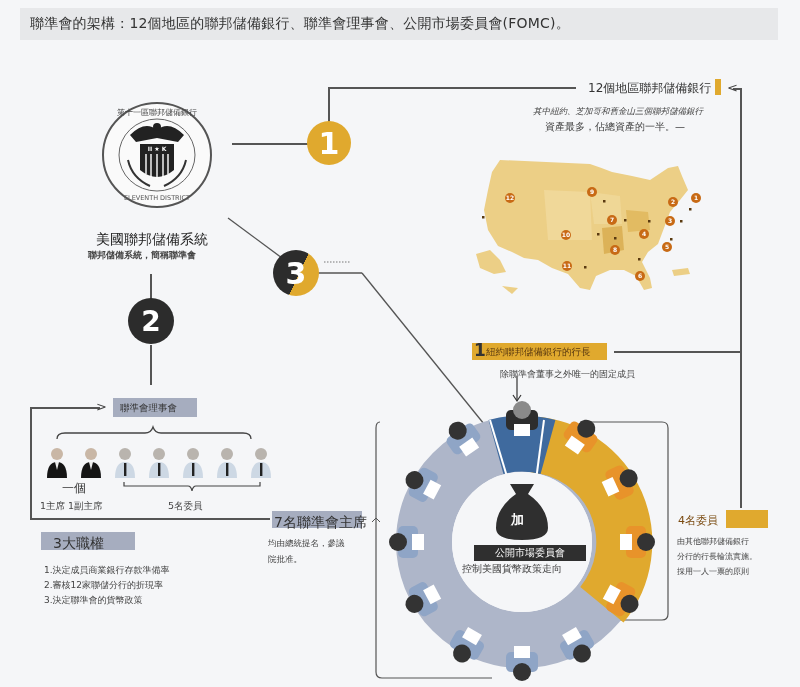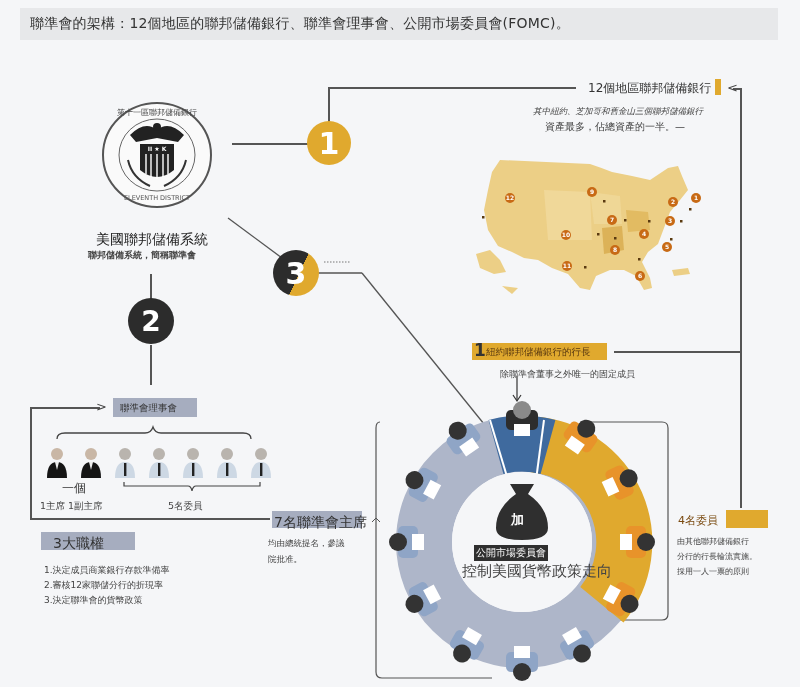--- a/index.html
+++ b/index.html
@@ -296,14 +296,14 @@
           <rect x="-16" y="-4" width="32" height="20" rx="5" fill="#8fa5c6"></rect>
           <circle r="9" cy="-4" fill="#333"></circle>
           <rect x="-8" y="10" width="16" height="12" fill="#fff"></rect>
         </g>
     </g>
 
     <path d="M138 92 L162 92 L156 102 Q176 116 176 136 Q176 148 150 148 Q124 148 124 136 Q124 116 144 102 Z" fill="#2f2f2f"></path>
   </svg>
 </div>
 <div class="abs" style="left:511px;top:511px;font-size:13px;font-weight:bold;color:#fff;">加</div>
-<div class="abs" style="left:474px;top:545px;background:#2f2f2f;color:#fff;font-size:10px;padding:1px 2px;white-space:nowrap;">公開市場委員會</div>
-<div class="abs" style="left:462px;top:562px;font-size:15px;color:#444;white-space:nowrap;">控制美國貨幣政策走向</div>
+<div class="abs" style="left:474px;top:545px;background:#2f2f2f;color:#fff;font-size:10px;padding:1px 21px;white-space:nowrap;">公開市場委員會</div>
+<div class="abs" style="left:462px;top:562px;font-size:10px;color:#444;white-space:nowrap;">控制美國貨幣政策走向</div>
 
 </body></html>

